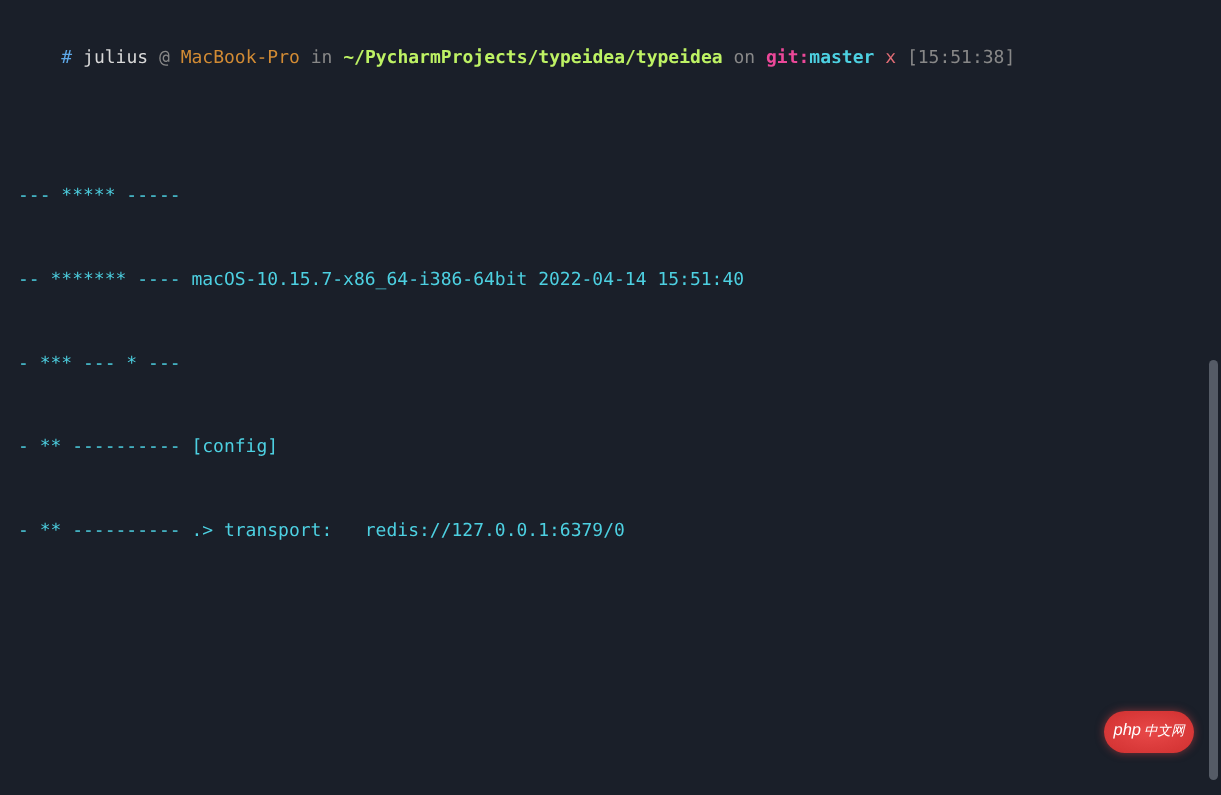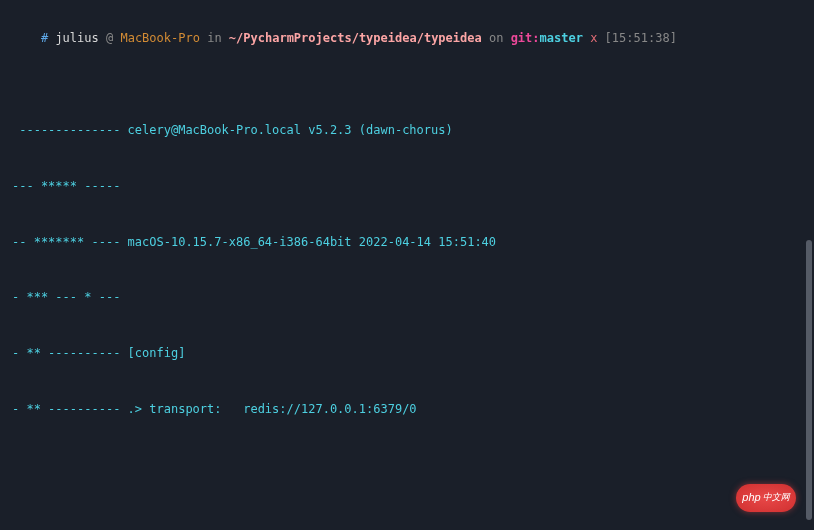--- a/index.html
+++ b/index.html
@@ -14,40 +14,40 @@
       line-height: 1.55;
       position: relative;
       overflow: hidden;
     }
     .prompt-line { white-space: pre; }
     .prompt-hash { color: #5ea8e8; }
     .prompt-user { color: #d9d9d9; }
     .prompt-at { color: #888; }
     .prompt-host { color: #d28b34; }
     .prompt-in { color: #888; }
-    .prompt-path { color: #fca5a5; font-weight: bold; }
+    .prompt-path { color: #bef264; font-weight: bold; }
     .prompt-on { color: #888; }
     .prompt-git { color: #ec4899; font-weight: bold; }
     .prompt-branch { color: #4dd0e1; font-weight: bold; }
     .prompt-x { color: #e06c75; }
     .prompt-time { color: #888; }
     .prompt-dollar { color: #d28b34; }
     .cmd { color: #d9d9d9; }
     .highlight-box {
       border: 2px solid #d55c4a;
       border-radius: 5px;
       display: inline-block;
       padding: 0 3px;
     }
     .banner { color: #4dd0e1; white-space: pre; }
     .spacer { height: 18px; }
     .watermark {
       position: absolute;
       right: 18px;
-      bottom: 18px;
+      bottom: 28px;
       width: 60px;
       height: 28px;
       background: radial-gradient(ellipse at center, #e84848 0%, #d03030 100%);
       border-radius: 14px;
       display: flex;
       align-items: center;
       justify-content: center;
       color: #fff;
       font-family: Arial, sans-serif;
       font-size: 11px;
@@ -78,21 +78,20 @@
 <div>
 
   <div class="prompt-line">
     <span class="prompt-hash">#</span> <span class="prompt-user">julius</span> <span class="prompt-at">@</span> <span class="prompt-host">MacBook-Pro</span> <span class="prompt-in">in</span> <span class="prompt-path">~/PycharmProjects/typeidea/typeidea</span> <span class="prompt-on">on</span> <span class="prompt-git">git:</span><span class="prompt-branch">master</span> <span class="prompt-x">x</span> <span class="prompt-time">[15:51:38]</span>
   </div>
 
 
   <div class="spacer"></div>
 
   <div class="banner">
-    <div> -------------- celery@MacBook-Pro.local v5.2.3 (dawn-chorus)</div>
     <div>--- ***** -----</div>
     <div>-- ******* ---- macOS-10.15.7-x86_64-i386-64bit 2022-04-14 15:51:40</div>
     <div>- *** --- * ---</div>
     <div>- ** ---------- [config]</div>
     <div>- ** ---------- .&gt; transport:   redis://127.0.0.1:6379/0</div>
     
     
     
     
     

